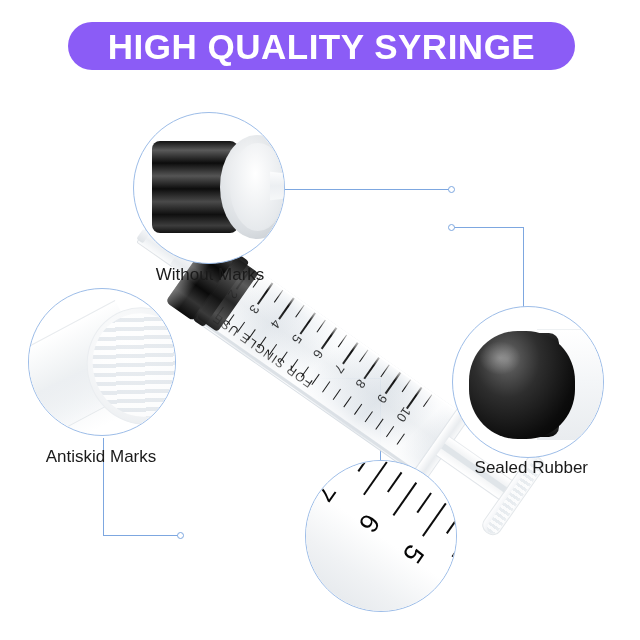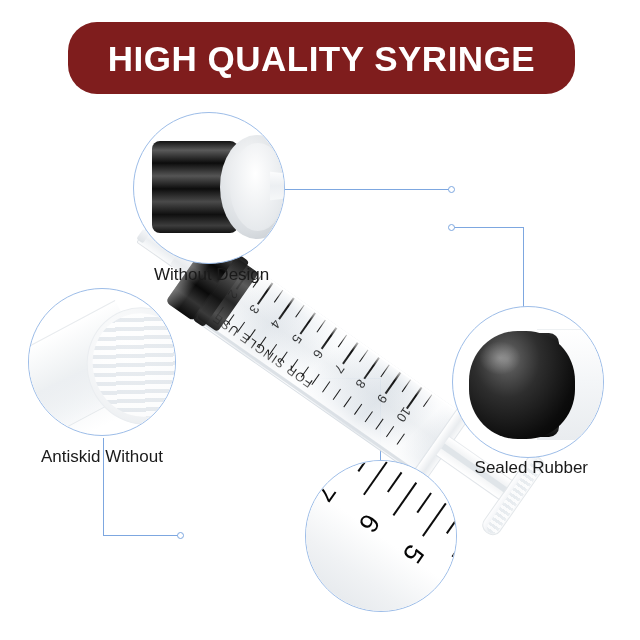--- a/index.html
+++ b/index.html
@@ -5,22 +5,22 @@
   html,body{margin:0;padding:0;}
   body{
     width:640px;height:640px;overflow:hidden;background:#ffffff;
     font-family:"Liberation Sans","DejaVu Sans",sans-serif;
     position:relative;
   }
   #stage{position:absolute;inset:0;width:640px;height:640px;background:#fff;}
 
   
   .banner{
-    position:absolute;left:68px;top:22px;width:507px;height:72px;
-    background:#7f1d1d;border-radius:29px;
+    position:absolute;left:68px;top:22px;width:507px;height:48px;
+    background:#8b5cf6;border-radius:29px;
     display:flex;align-items:center;justify-content:center;
   }
   .banner-text{
     color:#ffffff;font-size:35px;font-weight:bold;letter-spacing:0.5px;
     white-space:nowrap;line-height:1;
     font-family:"Liberation Sans","DejaVu Sans",sans-serif;
   }
 
   
   .callout{position:absolute;border-radius:50%;overflow:hidden;
@@ -343,31 +343,31 @@
 
   <div class="callout" style="left:133px;top:112px;width:150px;height:150px;">
     <div class="callout-inner">
       <div class="wn-cap"></div>
       <div class="wn-face"></div>
       <div class="wn-face2"></div>
       <div class="wn-tip"></div>
 
     </div>
   </div>
-  <div class="label" style="left:154px;top:265px;width:112px;text-align:center;">Without Design</div>
+  <div class="label" style="left:154px;top:265px;width:112px;text-align:center;">Without Marks</div>
 
   <div class="callout" style="left:28px;top:288px;width:146px;height:146px;">
     <div class="callout-inner">
       <div class="ak-rod"></div>
       <div class="ak-shadow"></div>
       <div class="ak-pad"></div>
       <div class="ak-tex"></div>
     </div>
   </div>
-  <div class="label" style="left:41px;top:447px;width:120px;text-align:center;">Antiskid Without</div>
+  <div class="label" style="left:41px;top:447px;width:120px;text-align:center;">Antiskid Marks</div>
 
   <div class="callout" style="left:452px;top:306px;width:150px;height:150px;">
     <div class="callout-inner">
       <div class="sr-barrel"></div>
       <div class="sr-rings"></div>
       <div class="sr-rub"></div>
       <div class="sr-gloss"></div>
     </div>
   </div>
   <div class="label" style="left:468px;top:458px;width:120px;text-align:right;">Sealed Rubber</div>

